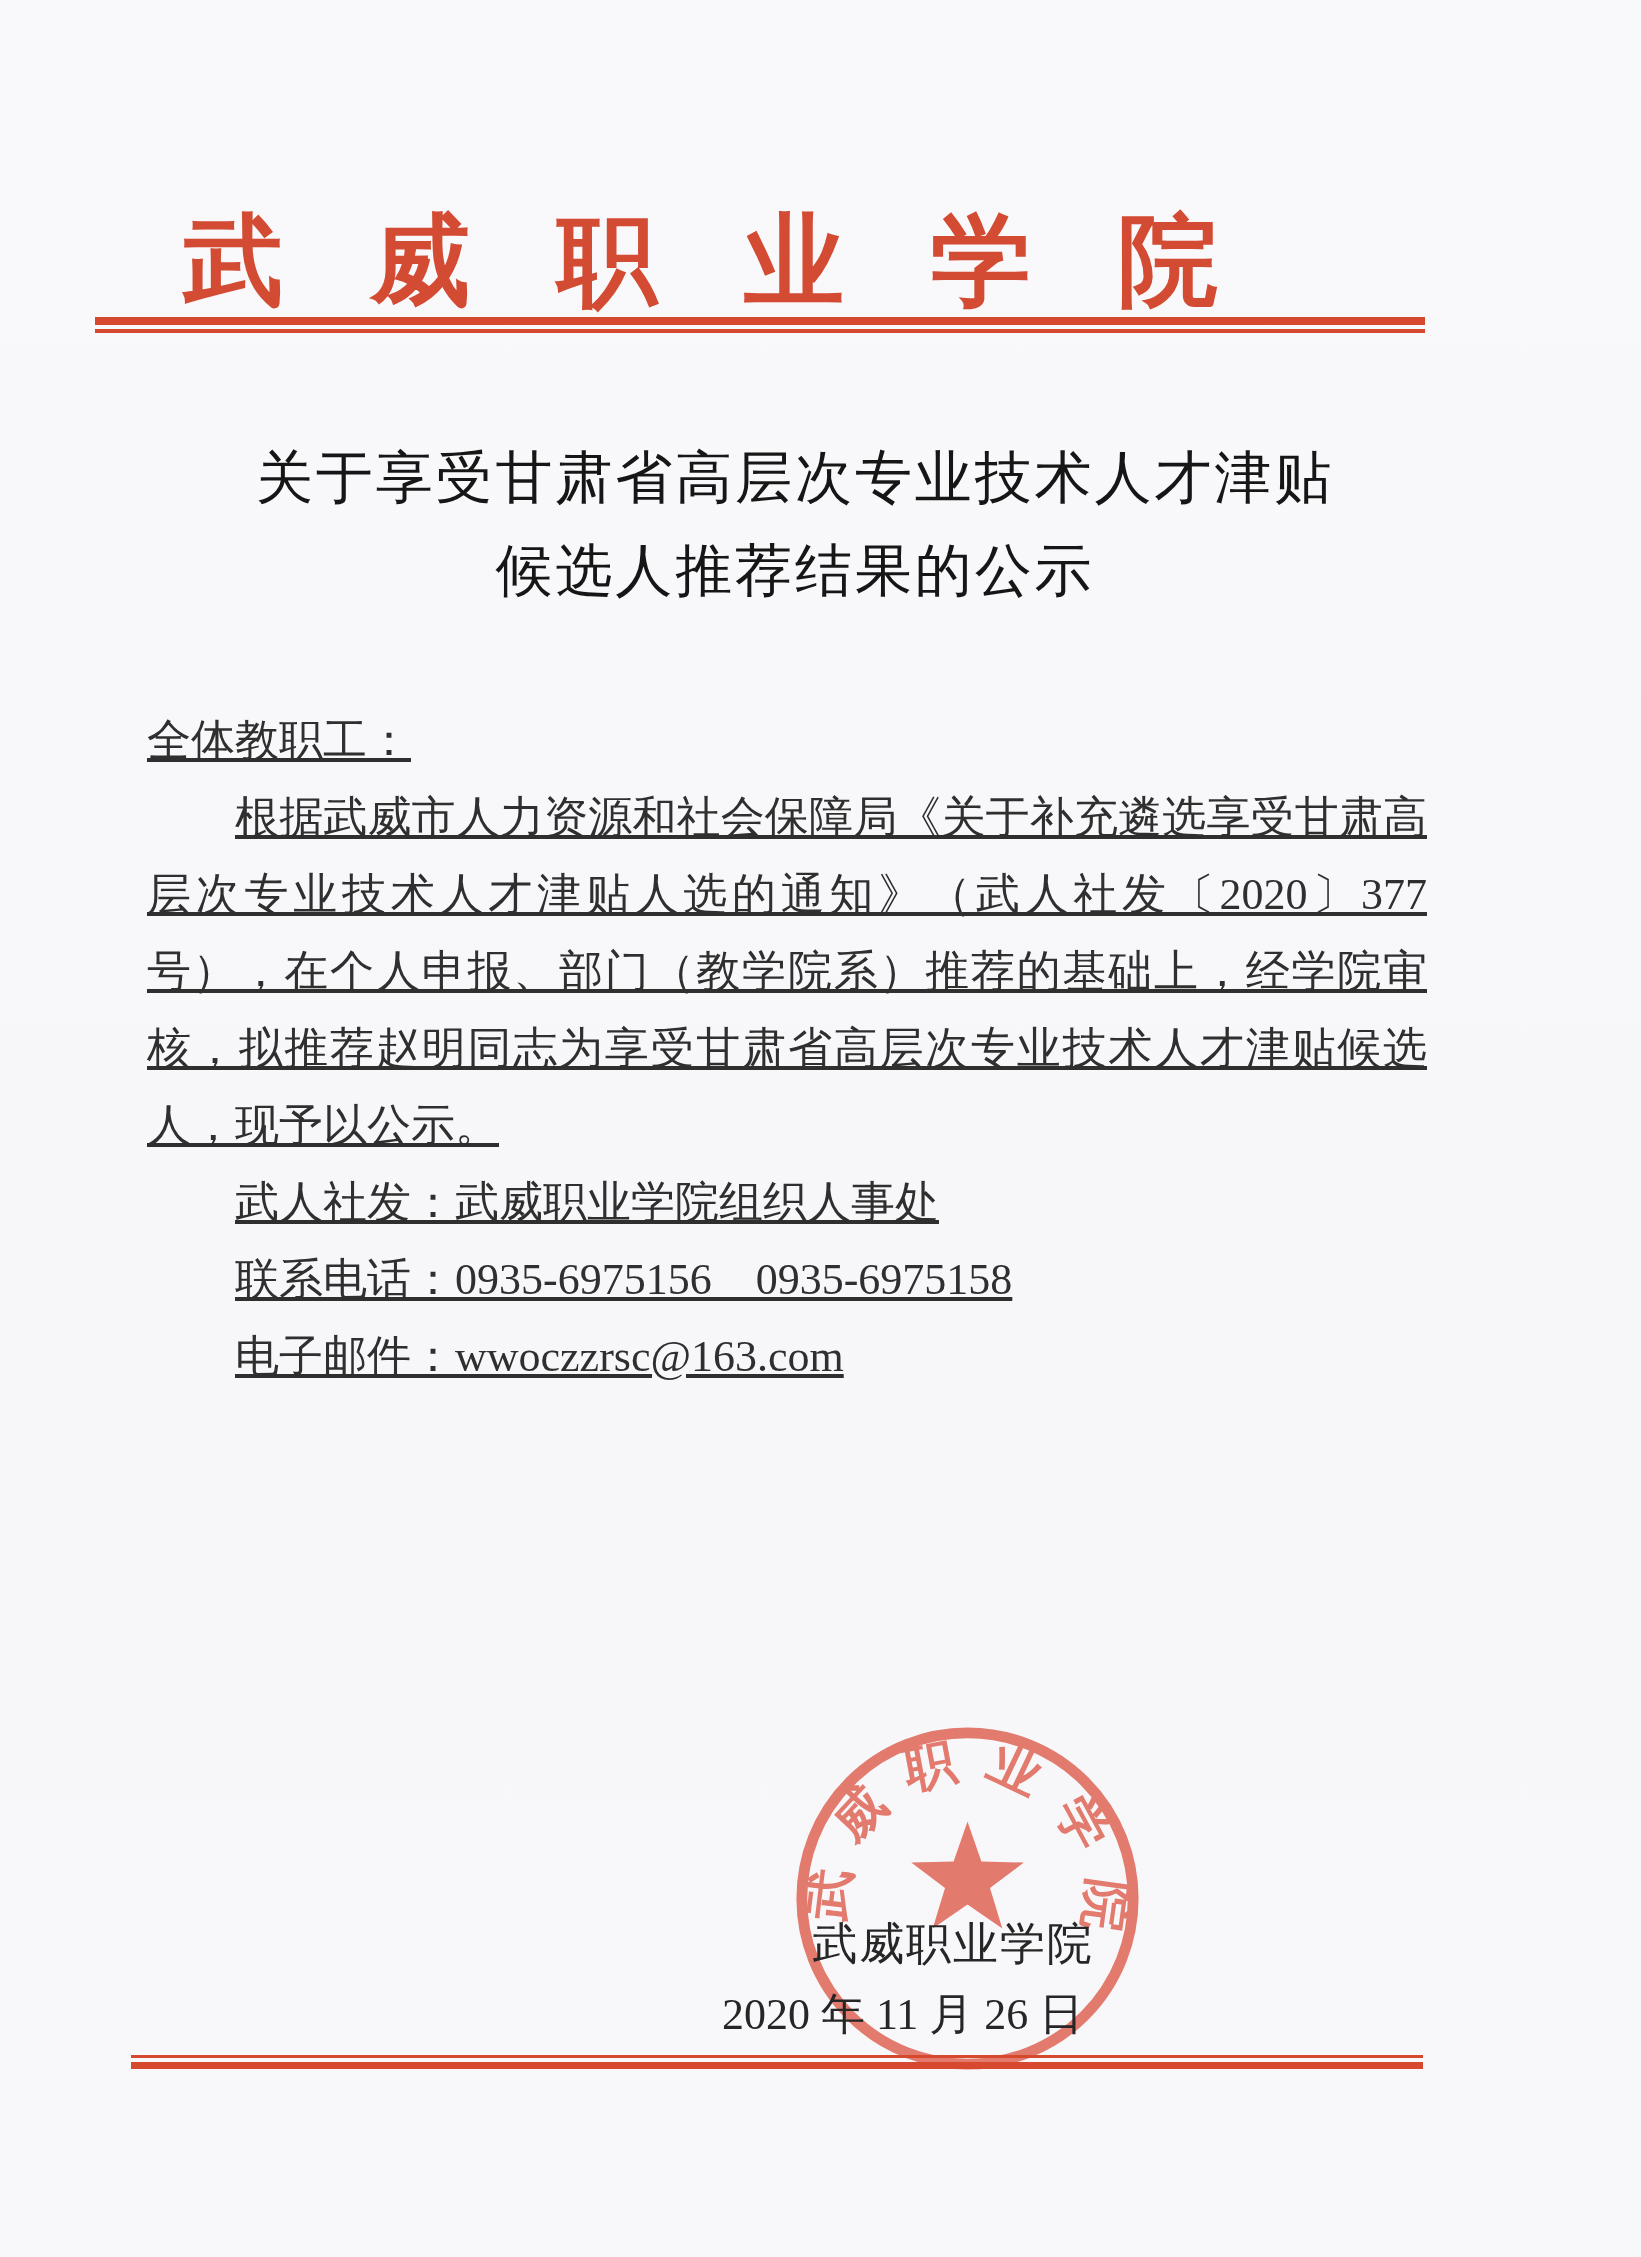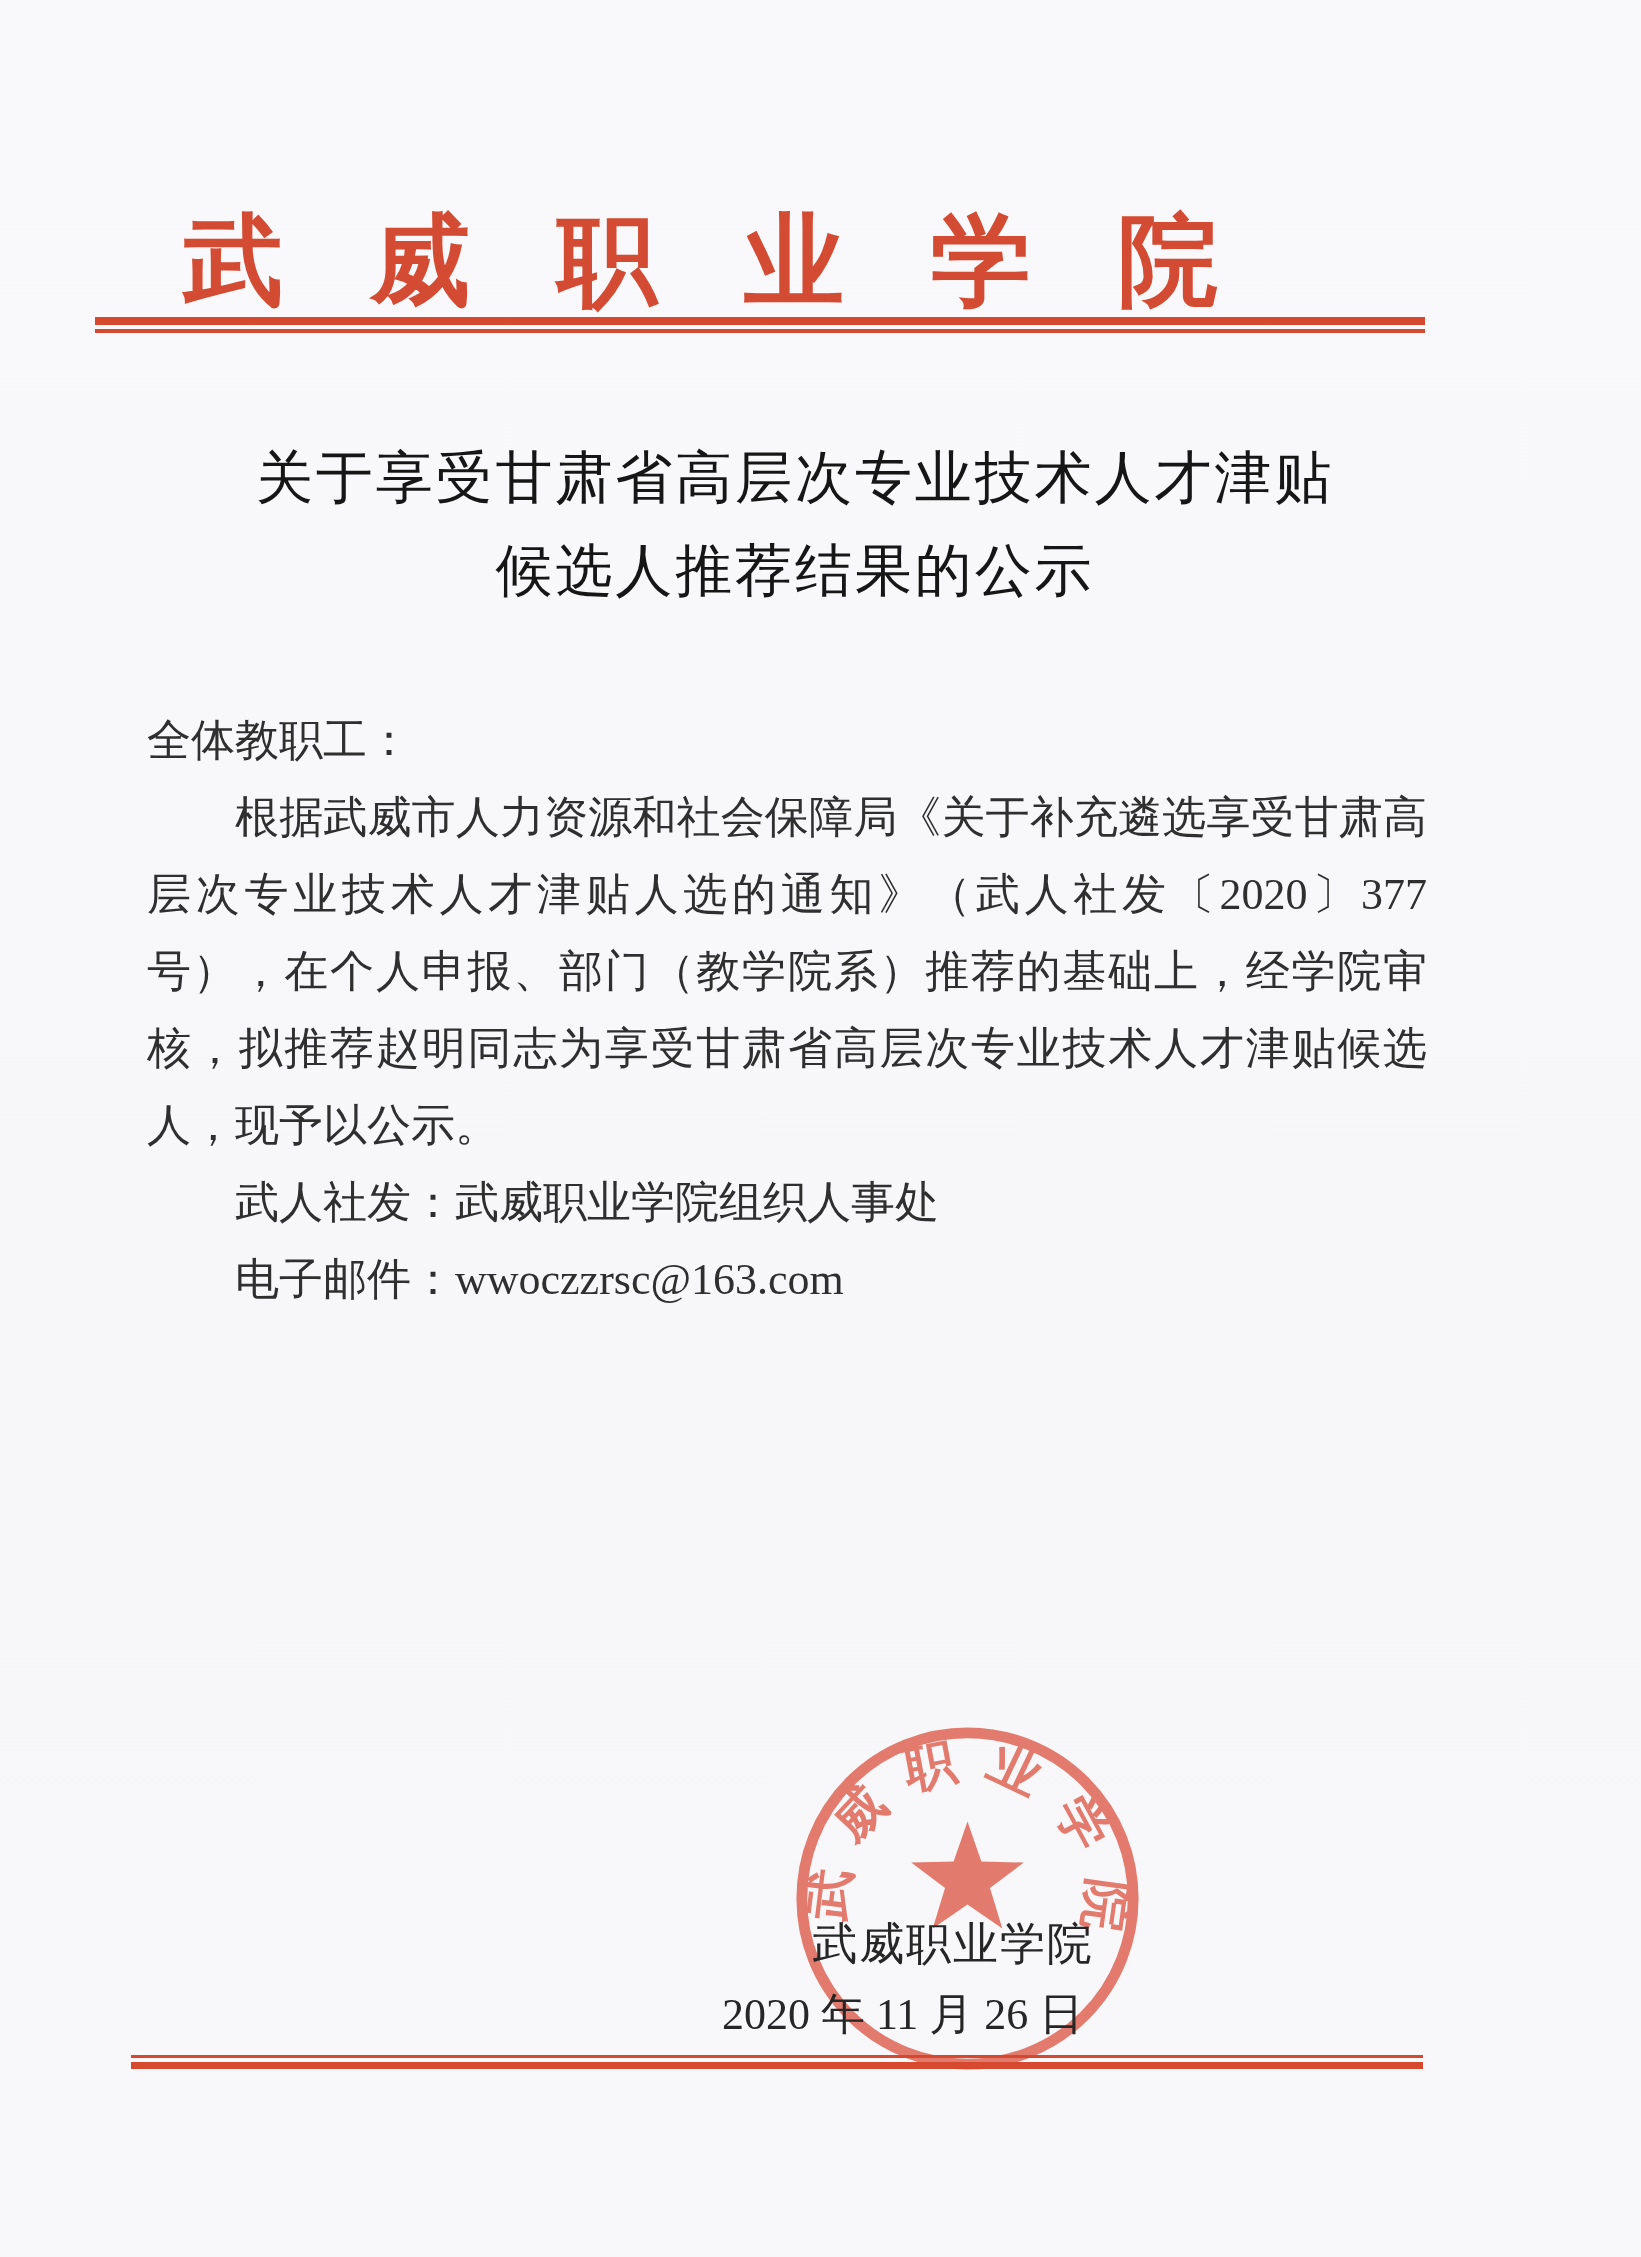--- a/index.html
+++ b/index.html
@@ -31,21 +31,21 @@
     text-align: center; color: #161616;
     font-weight: normal; font-size: 57px; line-height: 93px; letter-spacing: 2.9px;
   }
 
   
   .doc-body {
     position: absolute; left: 147px; top: 702px; width: 1280px;
     color: #2f2f2f; font-size: 44px; line-height: 77px;
     text-align: justify;
   }
-  .doc-body p { margin: 0; text-indent: 2em; }
+  .doc-body p { margin: 0; text-indent: 2em; text-decoration: underline; }
   .doc-body p.salutation { text-indent: 0; }
 
   
   .seal-svg {
     position: absolute; left: 790px; top: 1721px;
     width: 355px; height: 355px; opacity: 0.82;
   }
   .seal-arc-text {
     font-family: "Liberation Serif", serif;
     font-weight: bold; font-size: 52px; letter-spacing: 25px;
@@ -87,20 +87,21 @@
 
   <div class="doc-title">
     <div>关于享受甘肃省高层次专业技术人才津贴</div>
     <div>候选人推荐结果的公示</div>
   </div>
 
   <div class="doc-body">
     <p class="salutation">全体教职工：</p>
     <p>根据武威市人力资源和社会保障局《关于补充遴选享受甘肃高层次专业技术人才津贴人选的通知》（武人社发〔2020〕377 号），在个人申报、部门（教学院系）推荐的基础上，经学院审核，拟推荐赵明同志为享受甘肃省高层次专业技术人才津贴候选人，现予以公示。</p>
     <p>武人社发：武威职业学院组织人事处</p>
+    <p>联系电话：0935-6975156　0935-6975158</p>
     <p>电子邮件：wwoczzrsc@163.com</p>
   </div>
 
   <svg class="seal-svg" viewBox="0 0 360 360">
     <defs>
       <path id="sealArc" d="M 62.1 211.6 A 122 122 0 1 1 297.9 211.6" fill="none"></path>
     </defs>
     <circle cx="180" cy="180" r="168" fill="none" stroke="#de604f" stroke-width="11"></circle>
     <polygon fill="#de604f" points="180,102 194.1,142.6 237.1,143.5 202.8,169.4 215.3,210.5 180,186 144.7,210.5 157.2,169.4 122.9,143.5 165.9,142.6"></polygon>
     <text class="seal-arc-text" fill="#de604f">

